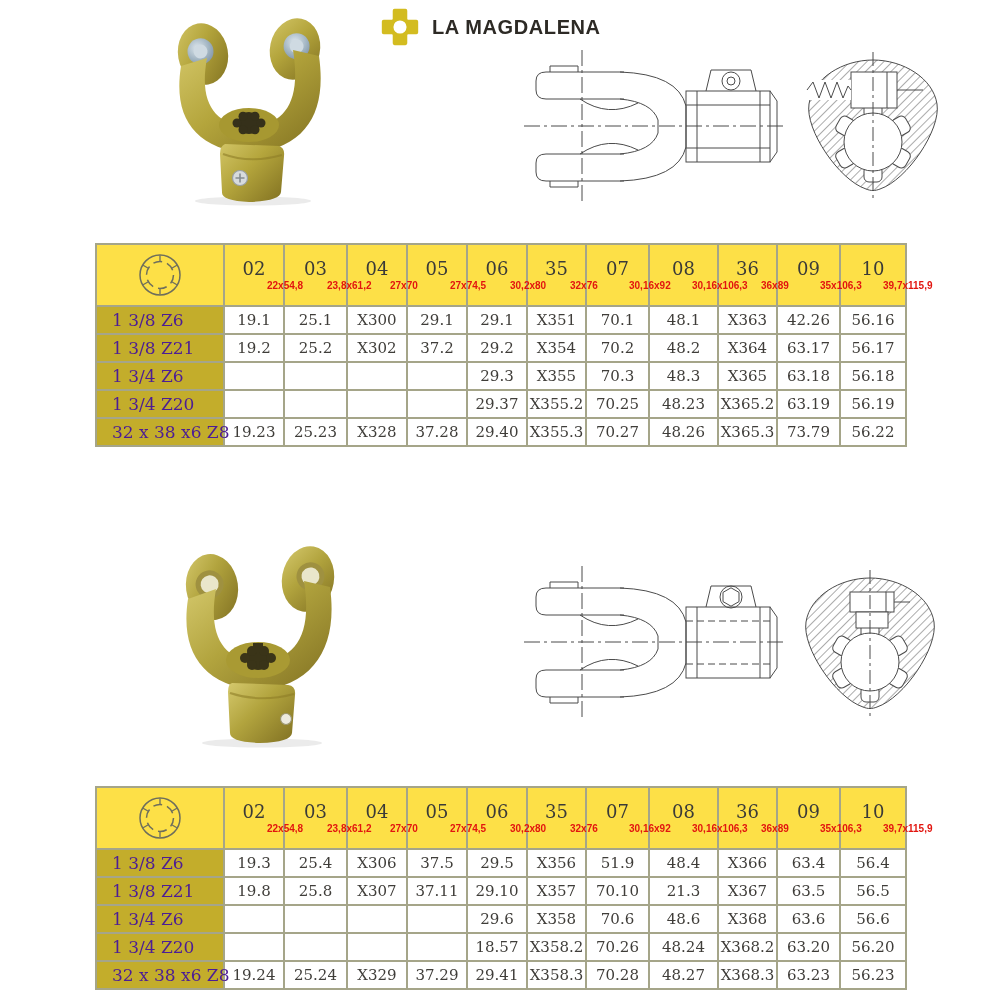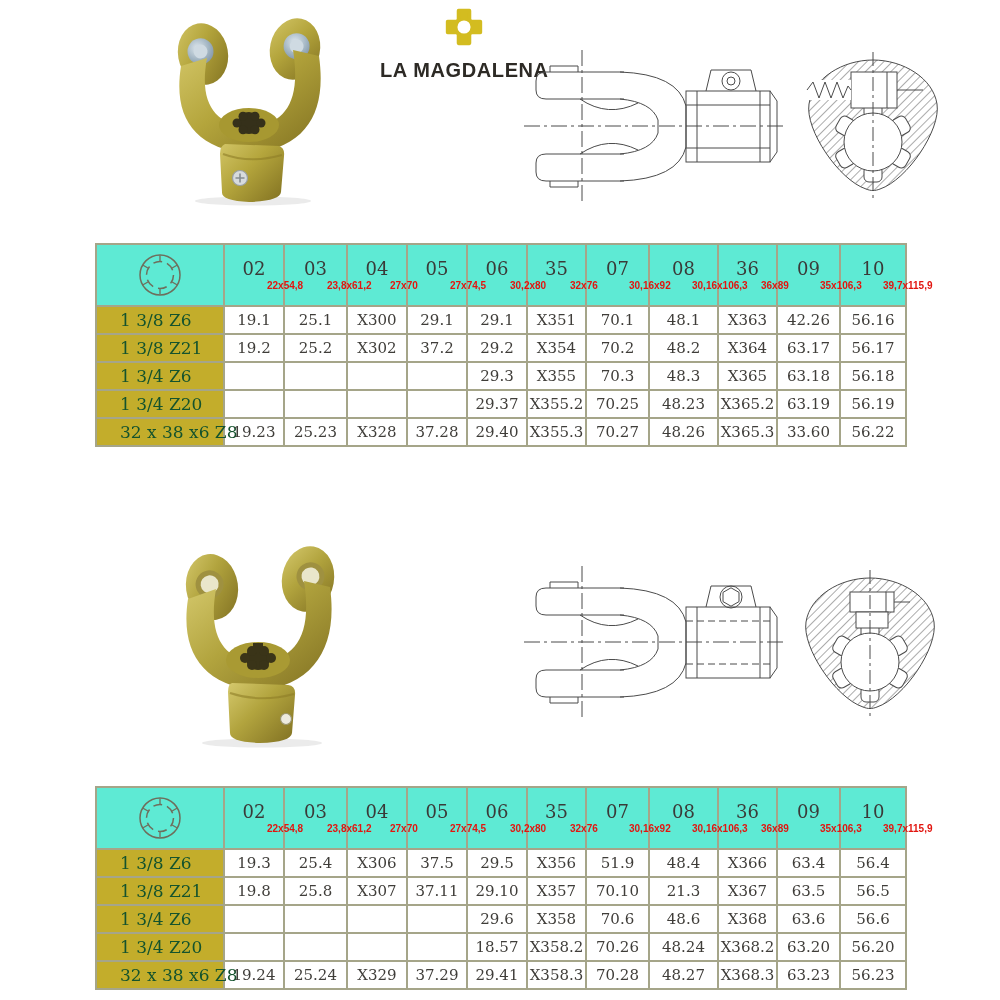--- a/index.html
+++ b/index.html
@@ -1,41 +1,41 @@
 <!DOCTYPE html>
 <html><head>
 <meta charset="utf-8">
 <style>
   html,body{margin:0;padding:0;background:#ffffff;}
   .page{position:relative;width:1000px;height:1000px;background:#ffffff;
         font-family:"DejaVu Serif", serif;overflow:hidden;}
 
   
-  .brand{position:absolute;left:380px;top:7px;display:flex;align-items:center;gap:12px;flex-direction:column;}
+  .brand{position:absolute;left:380px;top:7px;display:flex;align-items:center;gap:12px;}
   .brand-name{font-family:"Liberation Sans",sans-serif;font-weight:bold;font-size:20px;
               color:#2d2a25;letter-spacing:.6px;}
 
   
   .photo1{position:absolute;left:145px;top:4px;}
   .draw1 {position:absolute;left:520px;top:42px;}
   .sect1 {position:absolute;left:793px;top:50px;}
   .table-wrap1{position:absolute;left:95px;top:243px;}
   .photo2{position:absolute;left:150px;top:527px;}
   .draw2 {position:absolute;left:520px;top:558px;}
   .sect2 {position:absolute;left:790px;top:568px;}
   .table-wrap2{position:absolute;left:95px;top:786px;}
 
   
   table.parts{border-collapse:collapse;table-layout:fixed;width:810px;background:#fff;}
   table.parts th,table.parts td{border:2px solid #a5a589;padding:0;}
-  table.parts thead th{background:#5eead4;height:60px;vertical-align:middle;text-align:center;}
+  table.parts thead th{background:#fde047;height:60px;vertical-align:middle;text-align:center;}
   .col-code{font-size:18px;font-weight:normal;color:#3a3a38;line-height:20px;}
   .col-dim{font-family:"Liberation Sans",sans-serif;font-weight:bold;font-size:10px;
            color:#e2150f;white-space:nowrap;line-height:13px;padding-left:42px;}
-  table.parts tbody th{background:#c3ad2b;color:#14532d;text-align:left;padding-left:23px;
+  table.parts tbody th{background:#c3ad2b;color:#4c1d95;text-align:left;padding-left:15px;
            font-weight:normal;font-size:17px;height:26px;white-space:nowrap;}
   table.parts tbody td{text-align:center;font-size:15px;color:#3f3d39;height:26px;background:#fff;}
   th.corner{background:#e8e1c6;}
   .corner-inner{display:flex;justify-content:center;align-items:center;height:100%;}
 </style>
 </head>
 <body>
 
 <div class="page">
 
@@ -298,21 +298,21 @@
             <th>32 x 38 x6 Z8</th>
             <td>19.23</td>
             <td>25.23</td>
             <td>X328</td>
             <td>37.28</td>
             <td>29.40</td>
             <td>X355.3</td>
             <td>70.27</td>
             <td>48.26</td>
             <td>X365.3</td>
-            <td>33.60</td>
+            <td>73.79</td>
             <td>56.22</td>
           </tr>
         </tbody>
     </table>
   </div>
 
   <svg class="photo2" width="220" height="222" viewBox="0 0 220 222">
     <defs>
       <linearGradient id="pg2" x1="0" y1="0" x2="1" y2="0.9">
         <stop offset="0" stop-color="#d5c96d"></stop>

